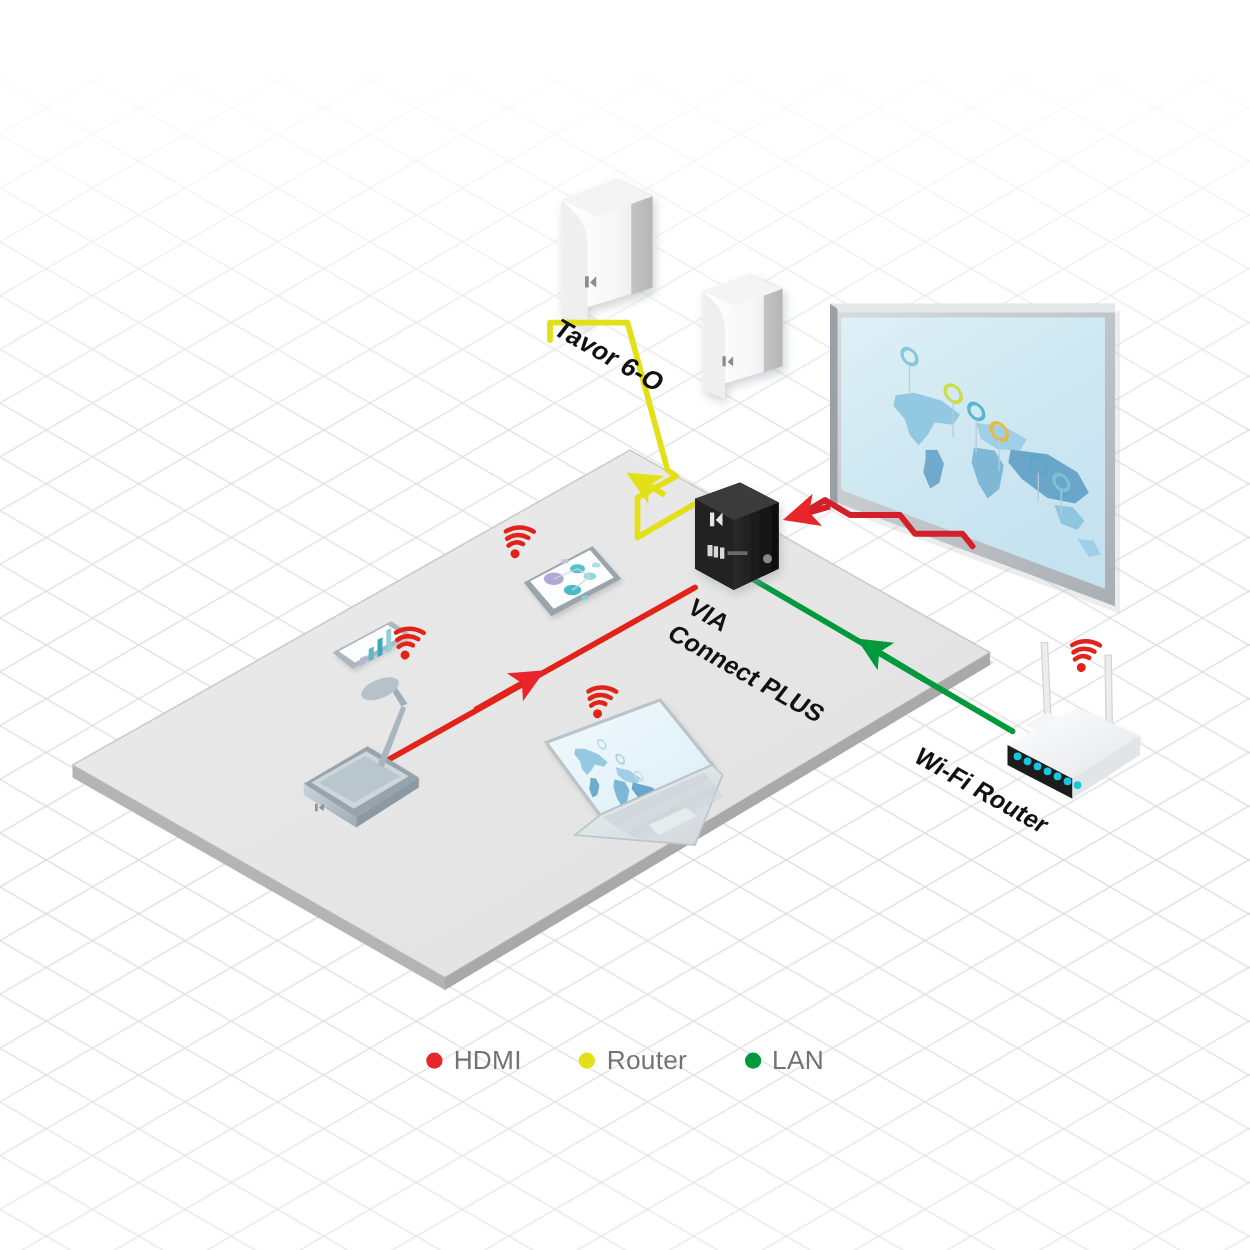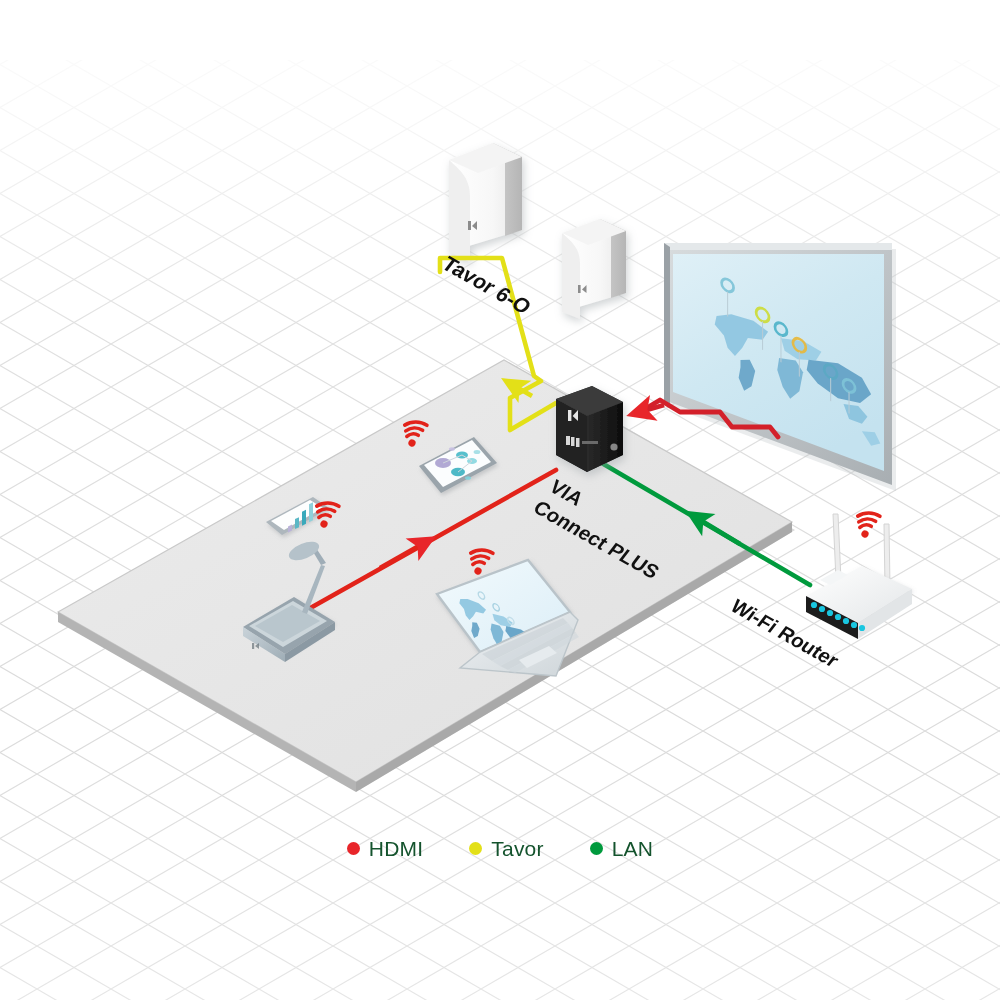--- a/index.html
+++ b/index.html
@@ -5,21 +5,21 @@
 <style>
   html,body{margin:0;padding:0;background:#ffffff;}
   body{width:1000px;height:1000px;overflow:hidden;
        font-family:"Liberation Sans","DejaVu Sans",sans-serif;}
   #stage{position:relative;width:1000px;height:1000px;background:#fff;}
   #scene{position:absolute;inset:0;}
   .legend{position:absolute;left:0;top:838px;width:1000px;
           display:flex;justify-content:center;align-items:center;gap:46px;}
   .legend-item{display:flex;align-items:center;gap:9px;}
   .legend-dot{width:13px;height:13px;border-radius:50%;display:block;}
-  .legend-label{font-size:21px;color:#14532d;letter-spacing:.2px;line-height:1;}
+  .legend-label{font-size:21px;color:#737373;letter-spacing:.2px;line-height:1;}
   .lbl{position:absolute;color:#111;font-weight:600;white-space:nowrap;
        transform-origin:0 0;}
   #lbl-tavor{left:452px;top:252px;font-size:21px;
        transform:rotate(29.5deg) skewX(-8deg);}
   #lbl-via{left:560px;top:474px;font-size:20px;line-height:1.32;
        transform:rotate(29.5deg) skewX(-8deg);}
   #lbl-router{left:740px;top:595px;font-size:20px;
        transform:rotate(29.5deg) skewX(-8deg);}
 </style>
 </head>
@@ -324,21 +324,21 @@
 
   <div class="lbl" id="lbl-router">Wi-Fi Router</div>
 
   <div class="legend">
     <div class="legend-item">
       <span class="legend-dot" style="background: rgb(232, 37, 42);"></span>
       <span class="legend-label">HDMI</span>
     </div>
     <div class="legend-item">
       <span class="legend-dot" style="background: rgb(227, 224, 24);"></span>
-      <span class="legend-label">Tavor</span>
+      <span class="legend-label">Router</span>
     </div>
     <div class="legend-item">
       <span class="legend-dot" style="background: rgb(0, 154, 61);"></span>
       <span class="legend-label">LAN</span>
     </div>
   </div>
 
 </div>
 
 </body></html>

